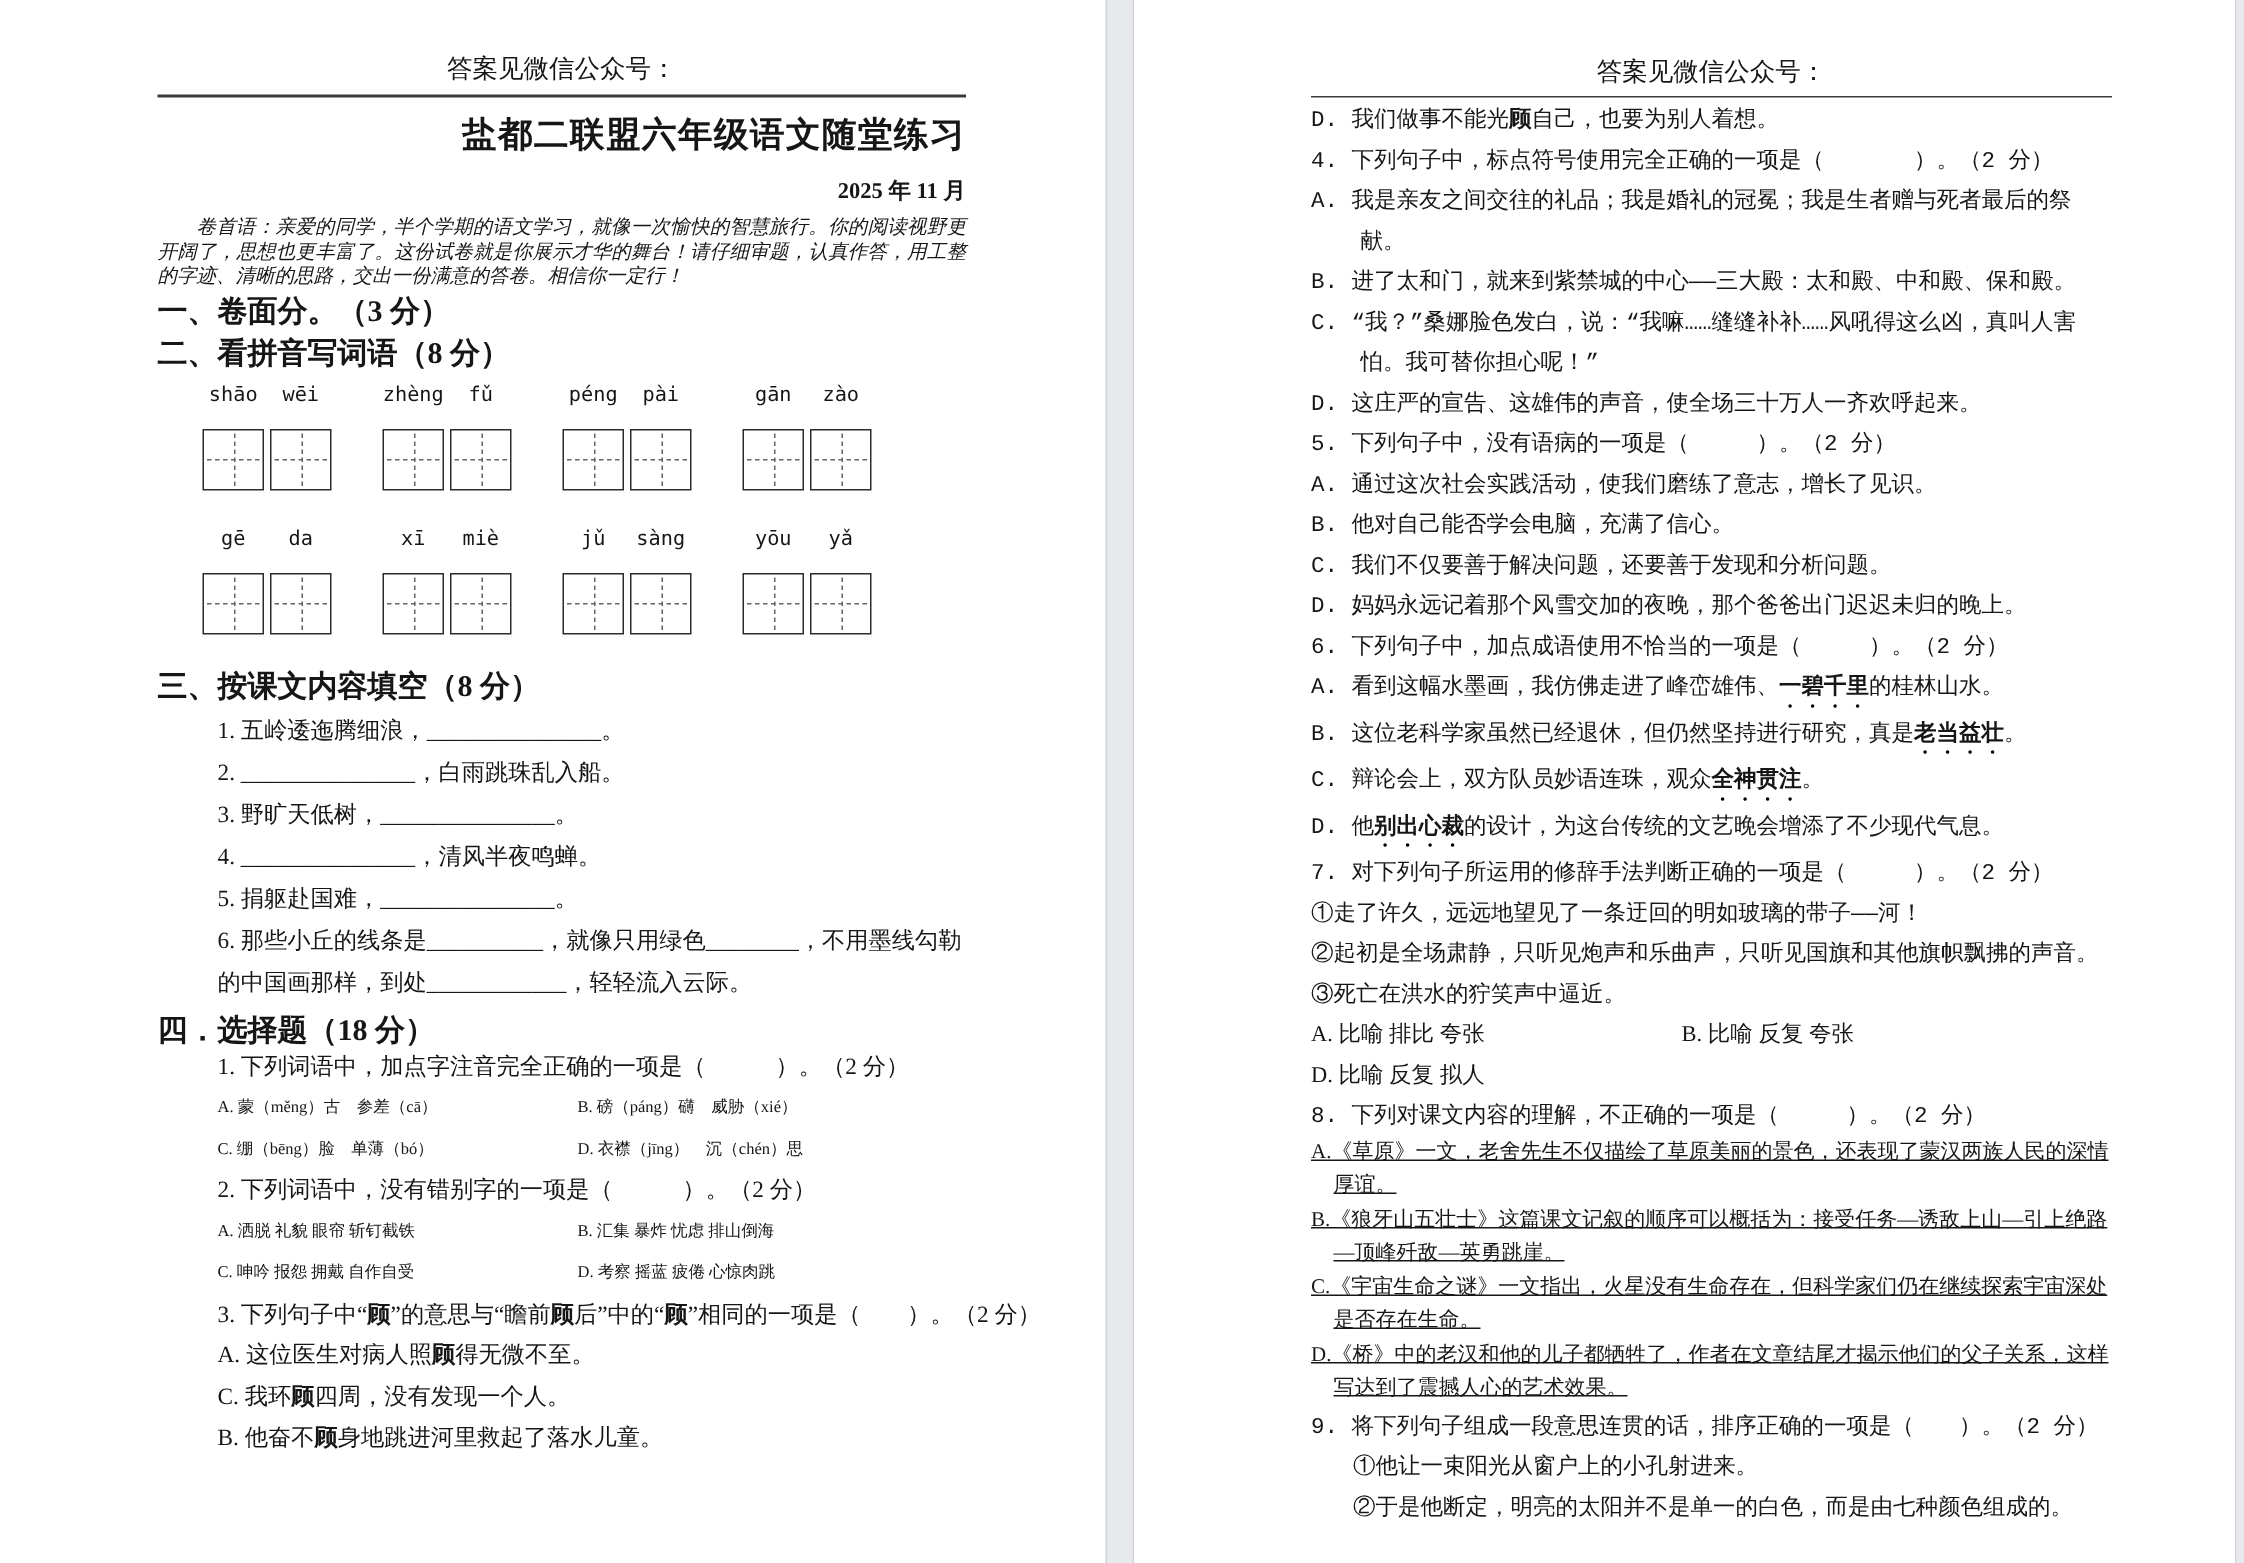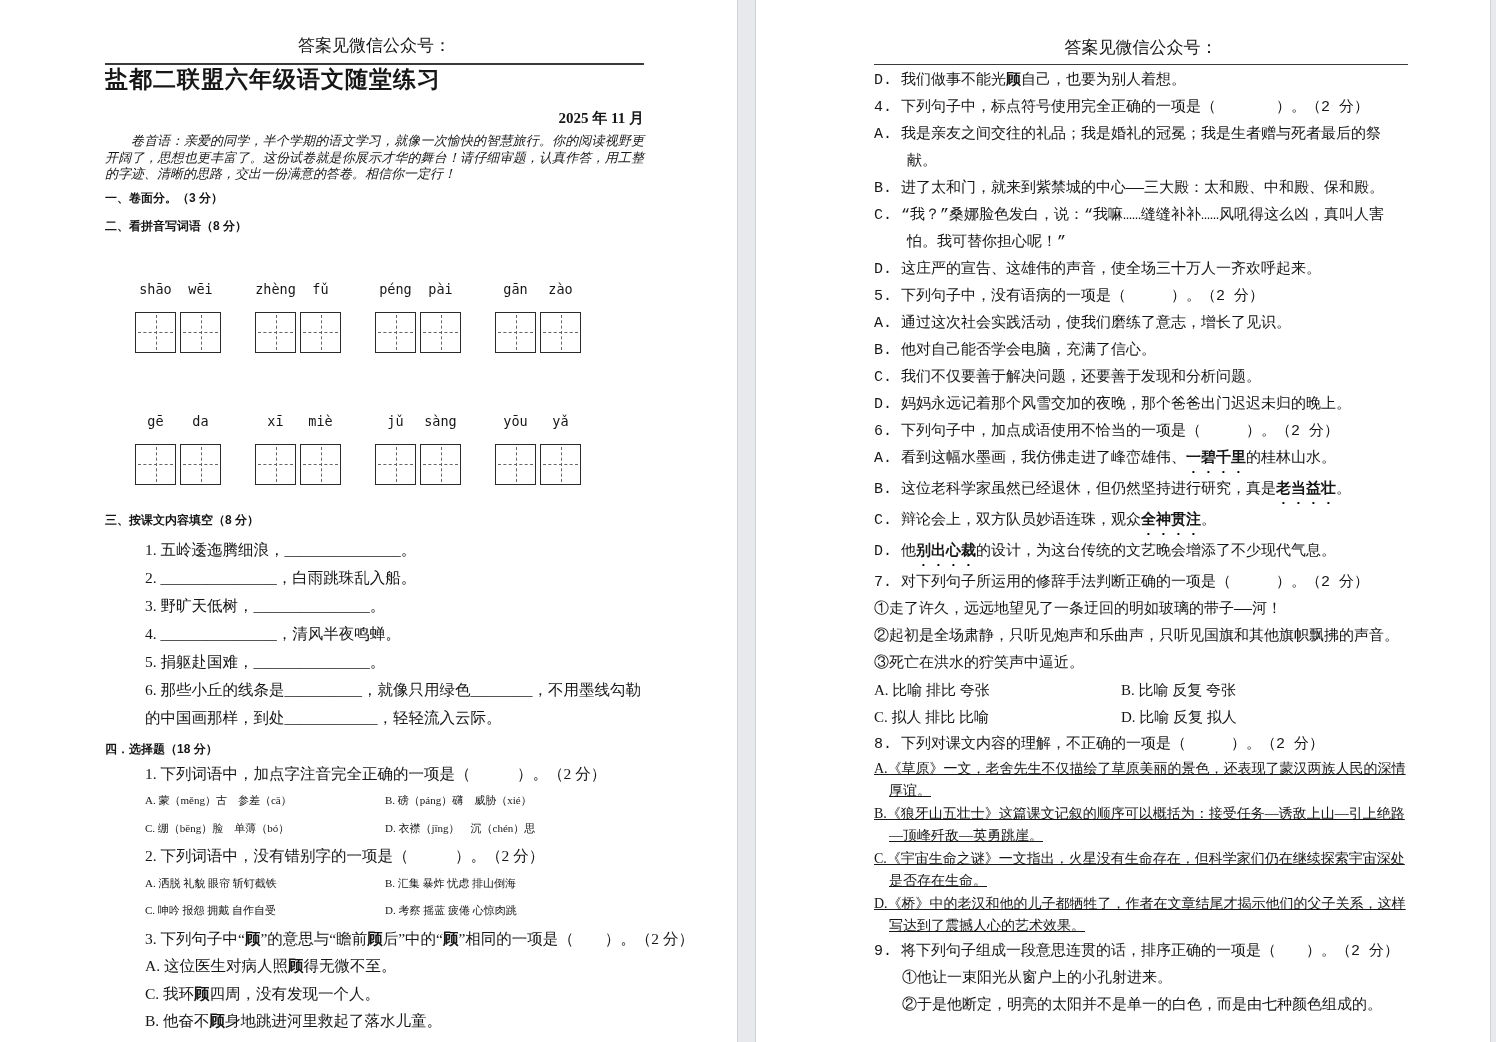--- a/index.html
+++ b/index.html
@@ -12,31 +12,31 @@
     overflow:hidden;
   }
   .page { position:absolute; top:0; height:1042px; background:#ffffff; overflow:hidden; }
   #page1 { left:0; width:738px; padding:34px 93px 0 105px; border-right:1px solid #cfd2d6; }
   #page2 { left:755px; width:736px; padding:36px 82px 0 118px; border-left:1px solid #cfd2d6; border-right:1px solid #cfd2d6; }
 
   .hdr { text-align:center; font-size:17px; line-height:24px; }
   .rule { border-top:2px solid #3a3a3a; margin-top:5px; }
   #page2 .rule { border-top-width:1.5px; margin-top:4px; }
 
-  .title { text-align:left; font-size:23px; font-weight:bold; line-height:30px; letter-spacing:1px; }
+  .title { text-align:right; font-size:23px; font-weight:bold; margin-top:10px; line-height:30px; letter-spacing:1px; }
   .date  { text-align:right; font-size:15px; font-weight:bold; margin-top:13px; line-height:20px; }
   .preface { margin-top:5px; font-size:13px; line-height:16.5px; text-align:justify; text-indent:2em; font-style:italic; }
 
-  .sec { font-size:12px; line-height:22px; font-weight:bold; font-family:Liberation Sans, sans-serif; }
+  .sec { font-size:20px; line-height:22px; font-weight:bold; font-family:Liberation Serif, serif; }
   .sec1 { margin-top:4px; } .sec2 { margin-top:6px; } .sec3 { margin-top:24px; } .sec4 { margin-top:6px; }
 
   .pyrow { display:flex; justify-content:space-between; width:446px; margin-left:30px; }
   .pyrow1 { margin-top:8px; } .pyrow2 { margin-top:24px;align-items:flex-end; }
   .pygroup { display:flex; gap:4px; }
-  .pycell { display:flex; flex-direction:column; align-items:center; gap:15px;margin-top:36px; }
+  .pycell { display:flex; flex-direction:column; align-items:center; gap:15px; }
   .py { font-family:"DejaVu Sans Mono",monospace; font-size:13.5px; line-height:16px; }
   .gridbox { position:relative; width:41px; height:41px; border:1.6px solid #2b2b2b; background:#fff; }
   .gridbox::before { content:""; position:absolute; top:2px; bottom:2px; left:50%; border-left:1px dashed #666; }
   .gridbox::after  { content:""; position:absolute; left:2px; right:2px; top:50%; border-top:1px dashed #666; }
 
   .items { margin-top:5px; }
   .item  { font-size:15.5px; line-height:28px; margin-left:40px; white-space:nowrap; }
   .qline { font-size:15.5px; line-height:27.5px; margin-left:40px; white-space:nowrap; }
   .optrow { display:flex; font-size:11px; line-height:27.5px; margin-left:40px; white-space:nowrap; }
   .optrow .l { width:240px; }
@@ -223,21 +223,20 @@
 
   <p class="p2line">7. 对下列句子所运用的修辞手法判断正确的一项是（　　　）。（2 分）</p>
   <p class="p2line">①走了许久，远远地望见了一条迂回的明如玻璃的带子——河！</p>
   <p class="p2line">②起初是全场肃静，只听见炮声和乐曲声，只听见国旗和其他旗帜飘拂的声音。</p>
   <p class="p2line">③死亡在洪水的狞笑声中逼近。</p>
   <div class="optrow2">
     <span class="l">A. 比喻 排比 夸张</span>
     <span>B. 比喻 反复 夸张</span>
   </div>
   <div class="optrow2">
-    <span class="l">C. 拟人 排比 比喻</span>
     <span>D. 比喻 反复 拟人</span>
   </div>
 
   <p class="p2line">8. 下列对课文内容的理解，不正确的一项是（　　　）。（2 分）</p>
   <p class="q8opt">A.《草原》一文，老舍先生不仅描绘了草原美丽的景色，还表现了蒙汉两族人民的深情厚谊。</p>
   <p class="q8opt">B.《狼牙山五壮士》这篇课文记叙的顺序可以概括为：接受任务—诱敌上山—引上绝路—顶峰歼敌—英勇跳崖。</p>
   <p class="q8opt">C.《宇宙生命之谜》一文指出，火星没有生命存在，但科学家们仍在继续探索宇宙深处是否存在生命。</p>
   <p class="q8opt">D.《桥》中的老汉和他的儿子都牺牲了，作者在文章结尾才揭示他们的父子关系，这样写达到了震撼人心的艺术效果。</p>
 
   <p class="p2line">9. 将下列句子组成一段意思连贯的话，排序正确的一项是（　　）。（2 分）</p>

